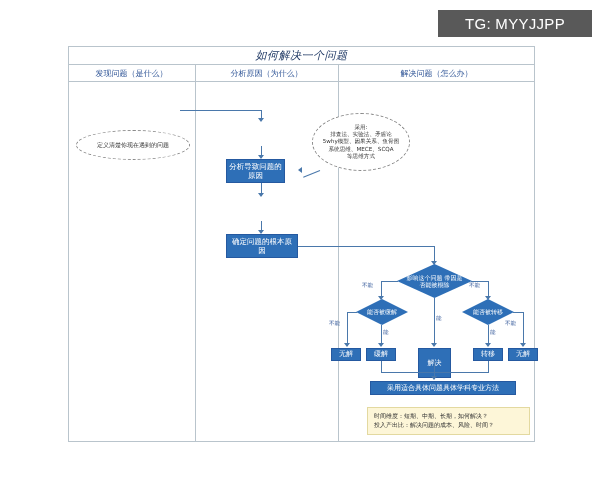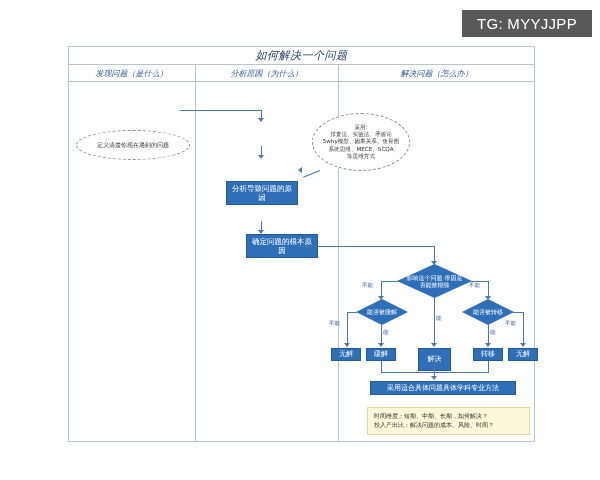--- a/index.html
+++ b/index.html
@@ -16,21 +16,21 @@
     border:1px solid #b9c4cc;box-sizing:border-box;background:#fff;
   }
   .title-row{
     position:absolute;left:68px;top:46px;width:467px;height:19px;
     border-bottom:1px solid #b9c4cc;box-sizing:border-box;
     display:flex;align-items:center;justify-content:center;
   }
   .title-row span{font-size:11px;color:#1f3864;letter-spacing:.5px;font-style:italic;}
   .head-row{
     position:absolute;left:68px;top:65px;width:467px;height:17px;
-    border-bottom:1px solid #b9c4cc;box-sizing:border-box;font-style:italic;
+    border-bottom:1px solid #b9c4cc;box-sizing:border-box;
   }
   .head-cell{
     position:absolute;top:0;height:17px;display:flex;align-items:center;justify-content:center;
     font-size:8px;color:#2f5597;white-space:nowrap;
   }
   .hc1{left:0;width:127px;}
   .hc2{left:127px;width:143px;}
   .hc3{left:270px;width:197px;}
 
   .vline{position:absolute;width:1px;background:#b9c4cc;}
@@ -84,21 +84,21 @@
     border-right:4px solid #4a78ab;
   }
   .elabel{position:absolute;font-size:5.5px;color:#2f5597;white-space:nowrap;}
 
   
   .badge{
     position:absolute;background:#595959;color:#fff;
     display:flex;align-items:center;justify-content:center;
     font-family:"Liberation Sans",sans-serif;
   }
-  #tg-badge{right:8px;top:10px;width:130px;height:27px;font-size:15px;letter-spacing:.3px;}
+  #tg-badge{right:8px;top:10px;width:154px;height:27px;font-size:15px;letter-spacing:.3px;}
   #wm{left:8px;bottom:12px;width:175px;height:30px;font-size:15px;}
 </style>
 </head>
 <body>
 
 <div id="canvas">
 
   <div class="frame"></div>
 
   <div class="title-row">
@@ -118,32 +118,32 @@
   <div class="ellipse" style="left:76px;top:130px;width:114px;height:30px;">定义清楚你现在遇到的问题</div>
 
   <div class="ln lnh" style="left:180px;top:110px;width:82px;"></div>
   <div class="ln lnv" style="left:261px;top:110px;height:10px;"></div>
   <div class="arrow" style="left:258px;top:118px;"></div>
 
 
   <div class="ln lnv" style="left:261px;top:146px;height:12px;"></div>
   <div class="arrow" style="left:258px;top:155px;"></div>
 
-  <div class="node" style="left:226px;top:159px;width:72px;height:24px;margin-top:22px;">
+  <div class="node" style="left:226px;top:159px;width:59px;height:24px;">
       <span>分析导致问题的原因</span>
     </div>
 
   <div class="ln lnv" style="left:261px;top:183px;height:13px;"></div>
   <div class="arrow" style="left:258px;top:193px;"></div>
 
 
   <div class="ln lnv" style="left:261px;top:221px;height:12px;"></div>
   <div class="arrow" style="left:258px;top:230px;"></div>
 
-  <div class="node" style="left:226px;top:234px;width:72px;height:24px;margin-left:20px;">
+  <div class="node" style="left:226px;top:234px;width:72px;height:24px;">
       <span>确定问题的根本原因</span>
     </div>
 
   <div class="cloud" style="left:312px;top:113px;width:98px;height:58px;">
     <div>
       <div>采用:</div>
       <div>排查法、实验法、矛盾论</div>
       <div>5why模型、因果关系、鱼骨图</div>
       <div>系统思维、MECE、SCQA</div>
       <div>等思维方式</div>
@@ -198,21 +198,21 @@
   <div class="ln lnv" style="left:523px;top:312px;height:34px;"></div>
   <div class="arrow" style="left:520px;top:343px;"></div>
   <div class="elabel" style="left:505px;top:320px;">不能</div>
 
   <div class="ln lnv" style="left:488px;top:325px;height:21px;"></div>
   <div class="arrow" style="left:485px;top:343px;"></div>
   <div class="elabel" style="left:490px;top:329px;">能</div>
 
   <div class="node sm" style="left:331px;top:348px;width:30px;height:13px;">无解</div>
   <div class="node sm" style="left:366px;top:348px;width:30px;height:13px;">缓解</div>
-  <div class="node sm" style="left:418px;top:348px;width:33px;height:23px;">解决</div>
+  <div class="node sm" style="left:418px;top:348px;width:33px;height:30px;">解决</div>
   <div class="node sm" style="left:473px;top:348px;width:30px;height:13px;">转移</div>
   <div class="node sm" style="left:508px;top:348px;width:30px;height:13px;">无解</div>
 
   <div class="ln lnv" style="left:381px;top:361px;height:11px;"></div>
   <div class="ln lnv" style="left:434px;top:361px;height:11px;"></div>
   <div class="ln lnv" style="left:488px;top:361px;height:11px;"></div>
   <div class="ln lnh" style="left:381px;top:372px;width:108px;"></div>
   <div class="ln lnv" style="left:434px;top:372px;height:7px;"></div>
   <div class="arrow" style="left:431px;top:376px;"></div>
 

